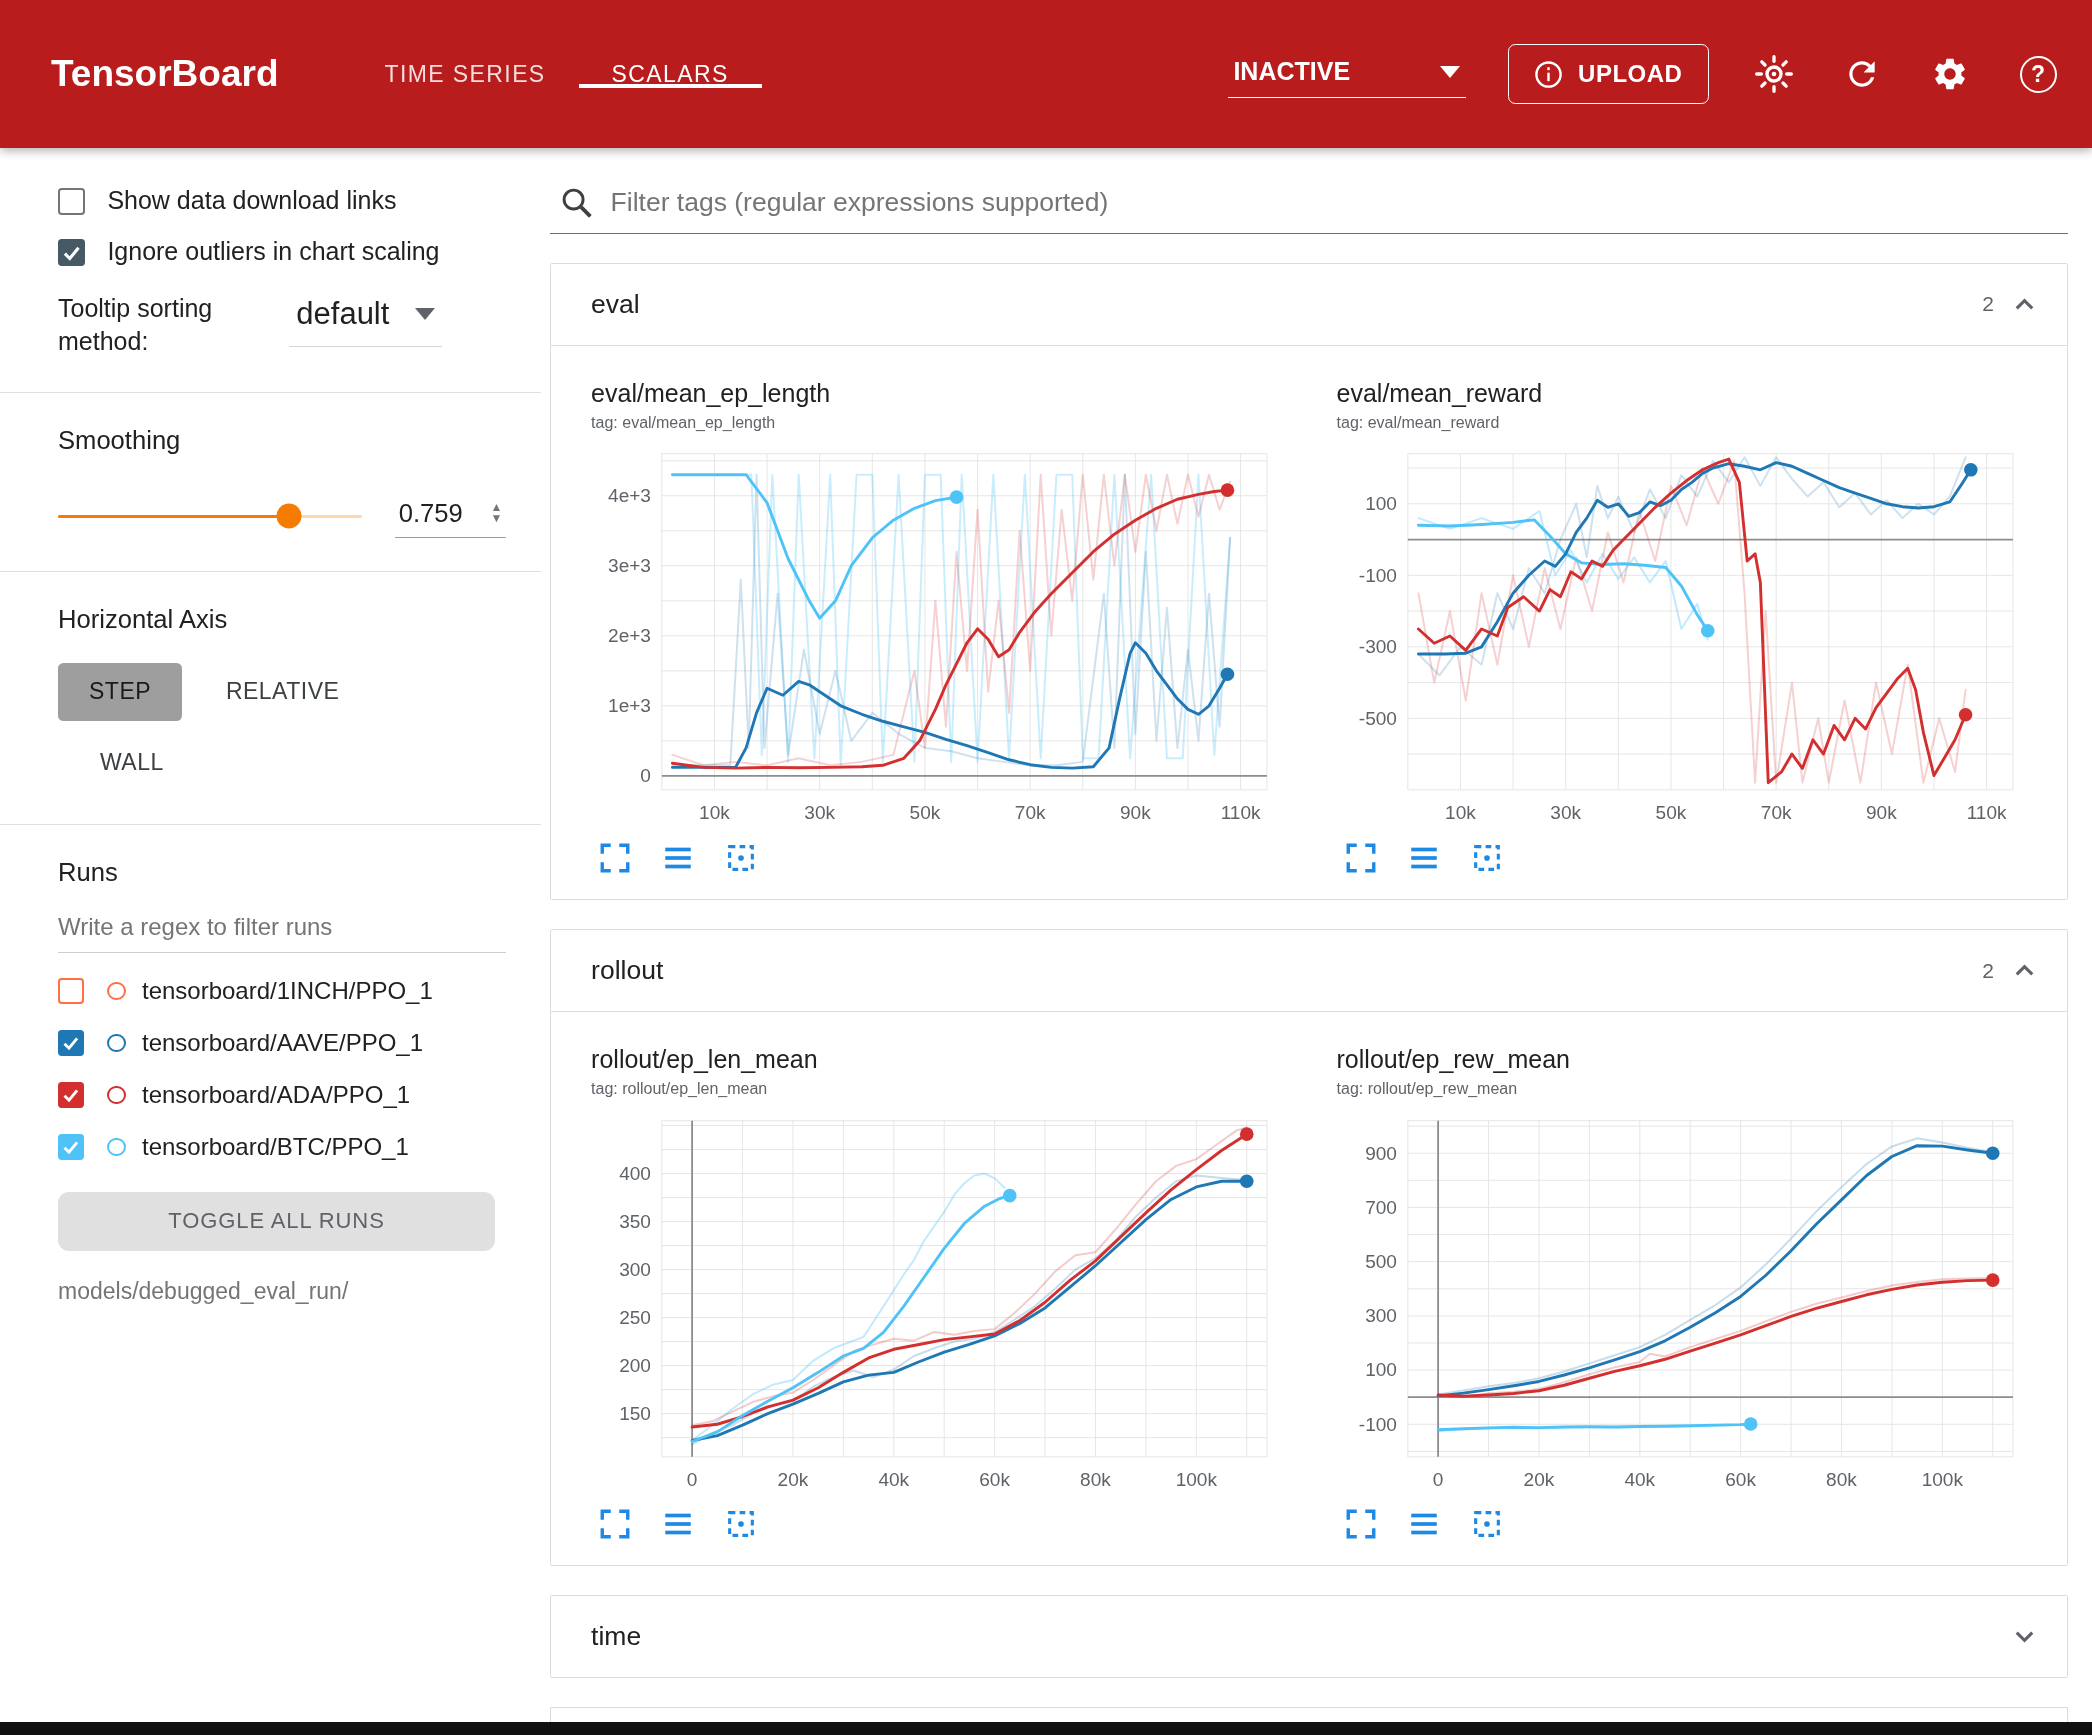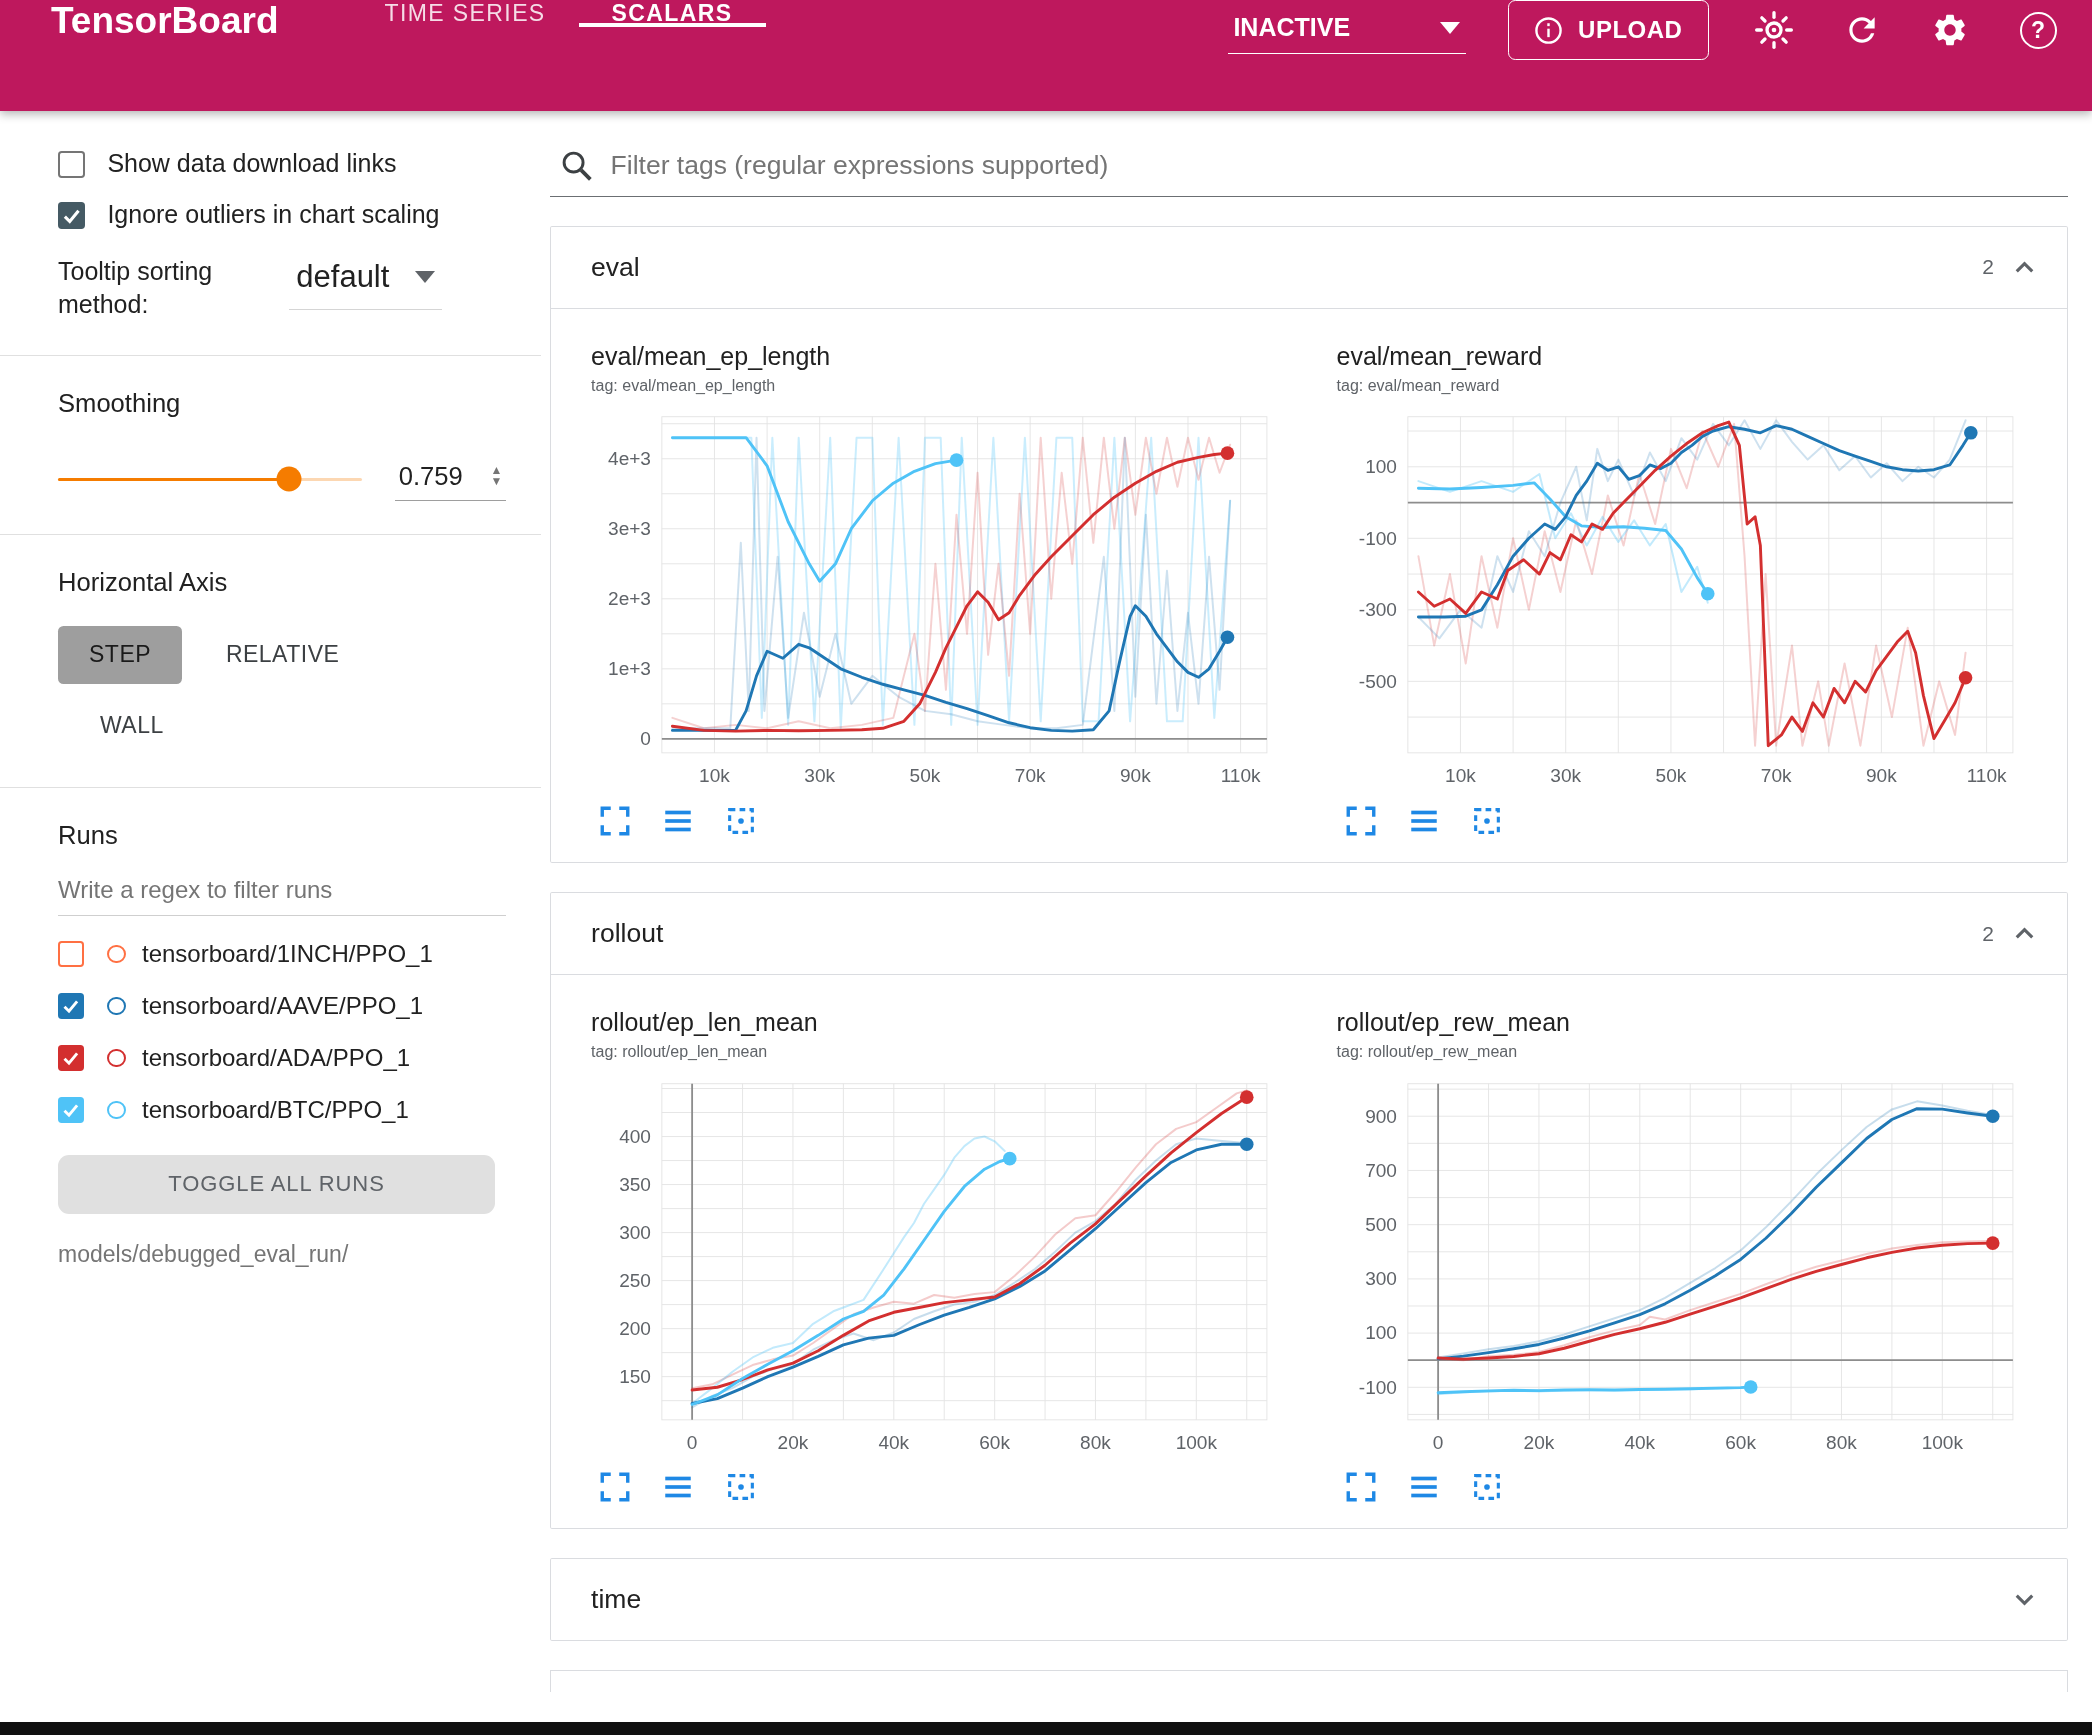--- a/index.html
+++ b/index.html
@@ -1,24 +1,24 @@
 <!DOCTYPE html>
 <html style="font-size:14.6px"><head>
 <meta charset="utf-8">
 <style>
 *{box-sizing:border-box;margin:0;padding:0}
 html,body{width:2092px;height:1735px}
 body{font-family:"Liberation Sans",sans-serif;background:#fff;overflow:hidden;position:relative;color:#212121}
 
 
-.topbar{height:111px;background:#be185d;display:flex;align-items:flex-start;color:#fff;box-shadow:0 2.7px 9.1px rgba(0,0,0,.3);position:relative;z-index:5}
+.topbar{height:148px;background:#b91c1c;display:flex;align-items:center;color:#fff;box-shadow:0 2.7px 9.1px rgba(0,0,0,.3);position:relative;z-index:5}
 .brand{display:flex;align-items:center;padding-left:51px;font-size:37px;font-weight:700}
 .tabs{display:flex;margin-left:73px}
 .tab{position:relative;display:flex;align-items:center;padding:0 33px;font-size:23px;letter-spacing:1.4px;color:rgba(255,255,255,.85);cursor:pointer}
-.tab.active{color:#fff;font-weight:700}
+.tab.active{color:#fff;font-weight:400}
 .tab.active::after{content:"";position:absolute;left:0;right:0;bottom:0;height:3.7px;background:#fff}
 .topbar-right{margin-left:auto;display:flex;align-items:center;gap:42px;padding-right:31px}
 .status-dd{display:flex;align-items:center;justify-content:space-between;gap:27.4px;border-bottom:1.8px solid #fff;padding:7.3px 5.5px 11px;font-weight:700;font-size:25px;min-width:238px;cursor:pointer}
 .upload-btn{display:flex;align-items:center;gap:14.6px;border:1.8px solid #fff;border-radius:7.3px;padding:14.6px 25.6px;font-size:24px;font-weight:700;letter-spacing:0.5px;cursor:pointer}
 .icon-btn{width:46px;height:46px;display:flex;align-items:center;justify-content:center;cursor:pointer}
 .help-circle{width:37px;height:37px;border:2.7px solid #fff;border-radius:50%;display:flex;align-items:center;justify-content:center;font-size:23px;font-weight:700}
 
 
 .layout{display:flex;height:1598px}
 .sidebar{width:541px;flex:none;padding:38px 35px 0 58px;overflow:hidden}

